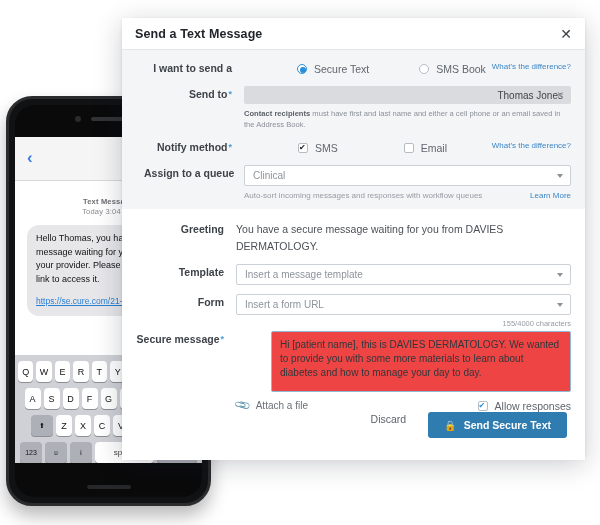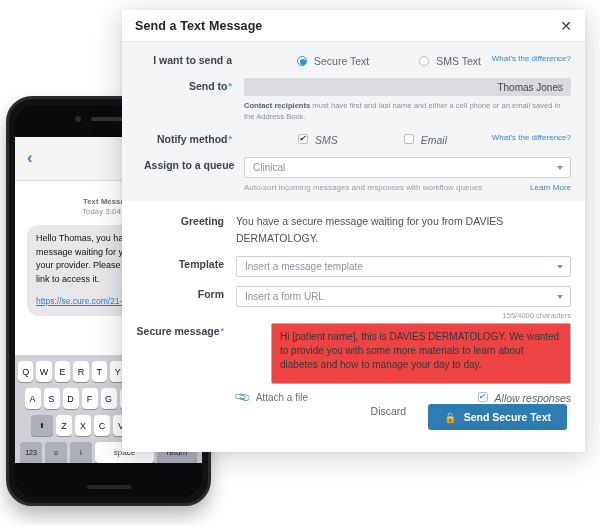--- a/index.html
+++ b/index.html
@@ -85,21 +85,21 @@
   .key.dark { background:#adb0b7; font-size:7px; width:22px; height:21px; box-shadow:0 1px 0 #8e8f94;}
   .key.space { flex:1; background:#fff; font-size:8px; color:#444; height:21px; }
   .key.ret { background:#adb0b7; width:40px; font-size:8px; color:#222; height:21px;}
   #phone-home {
     position:absolute; left:50%; bottom:8px; transform:translateX(-50%);
     width:44px; height:4px; border-radius:3px; background:#27282b;
   }
 
   
   #modal {
-    position:absolute; left:122px; top:10px;
+    position:absolute; left:122px; top:18px;
     width:463px; height:440px;
     background:#ffffff;
     box-shadow: 0 6px 26px rgba(20,25,40,0.22), 0 1px 3px rgba(0,0,0,0.10);
     display:flex; flex-direction:column;
   }
   #modal-header {
     height:32px; flex:0 0 32px; background:#fff;
     border-bottom:1px solid #e4e6ea;
     display:flex; align-items:center; padding:0 12px 0 13px;
     position:relative;
@@ -155,21 +155,21 @@
   .chip-x {
     position:absolute; right:7px; top:50%; transform:translateY(-50%);
     color:#9aa0a6; font-size:9px; cursor:pointer; line-height:1;
   }
   .help-lines { margin-top:5px; }
   .help-line { font-size:7.6px; color:#8a9098; line-height:10.5px; }
   .help-line b { color:#5c6369; font-weight:700; }
 
   
   .check-line { display:flex; align-items:center; height:17px; position:relative; }
-  .check-opt { display:flex; align-items:flex-start; cursor:pointer;font-style:italic; }
+  .check-opt { display:flex; align-items:center; cursor:pointer; }
   .check-opt.first { margin-left:54px; }
   .check-opt.second { margin-left:66px; }
   .cbox {
     width:10px; height:10px; border:1px solid #b6bcc4; background:#fff;
     border-radius:2px; margin-right:7px; flex:0 0 10px; position:relative;
   }
   .cbox.on:after {
     content:"\2714"; position:absolute; left:0px; top:-2px;
     font-size:8px; color:#16181b; line-height:12px;
   }
@@ -310,21 +310,21 @@
       <div class="row">
         <div class="row-label">I want to send a</div>
         <div class="row-field">
           <div class="radio-line">
             <div class="radio-opt first">
               <span class="radio on"></span>
               <span class="radio-label">Secure Text</span>
             </div>
             <div class="radio-opt second">
               <span class="radio"></span>
-              <span class="radio-label">SMS Text</span>
+              <span class="radio-label">SMS Book</span>
             </div>
             <span class="whats-diff">What's the difference?</span>
           </div>
         </div>
       </div>
 
       <div class="row">
         <div class="row-label">
           <span>Send to</span><span class="req">*</span>
         </div>

